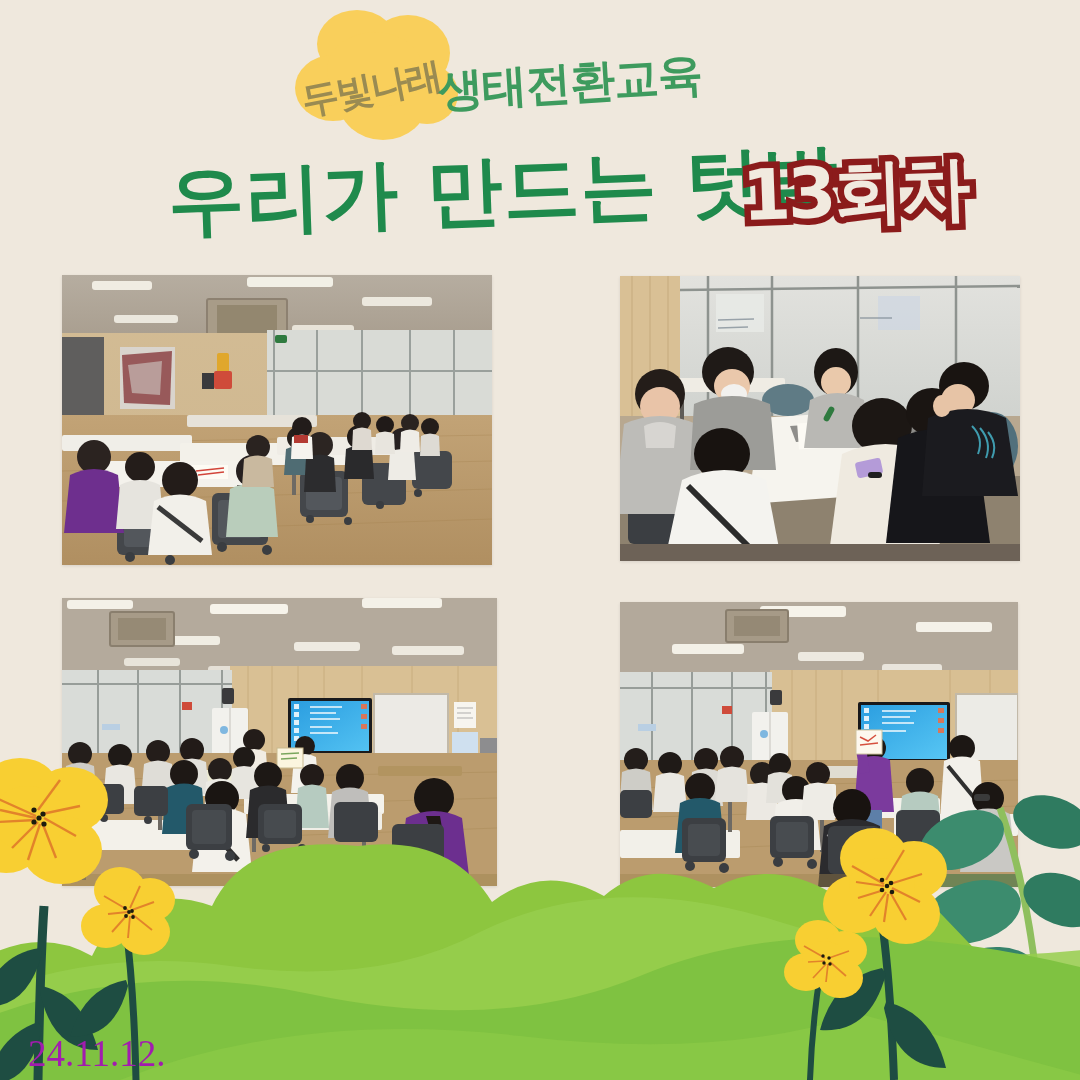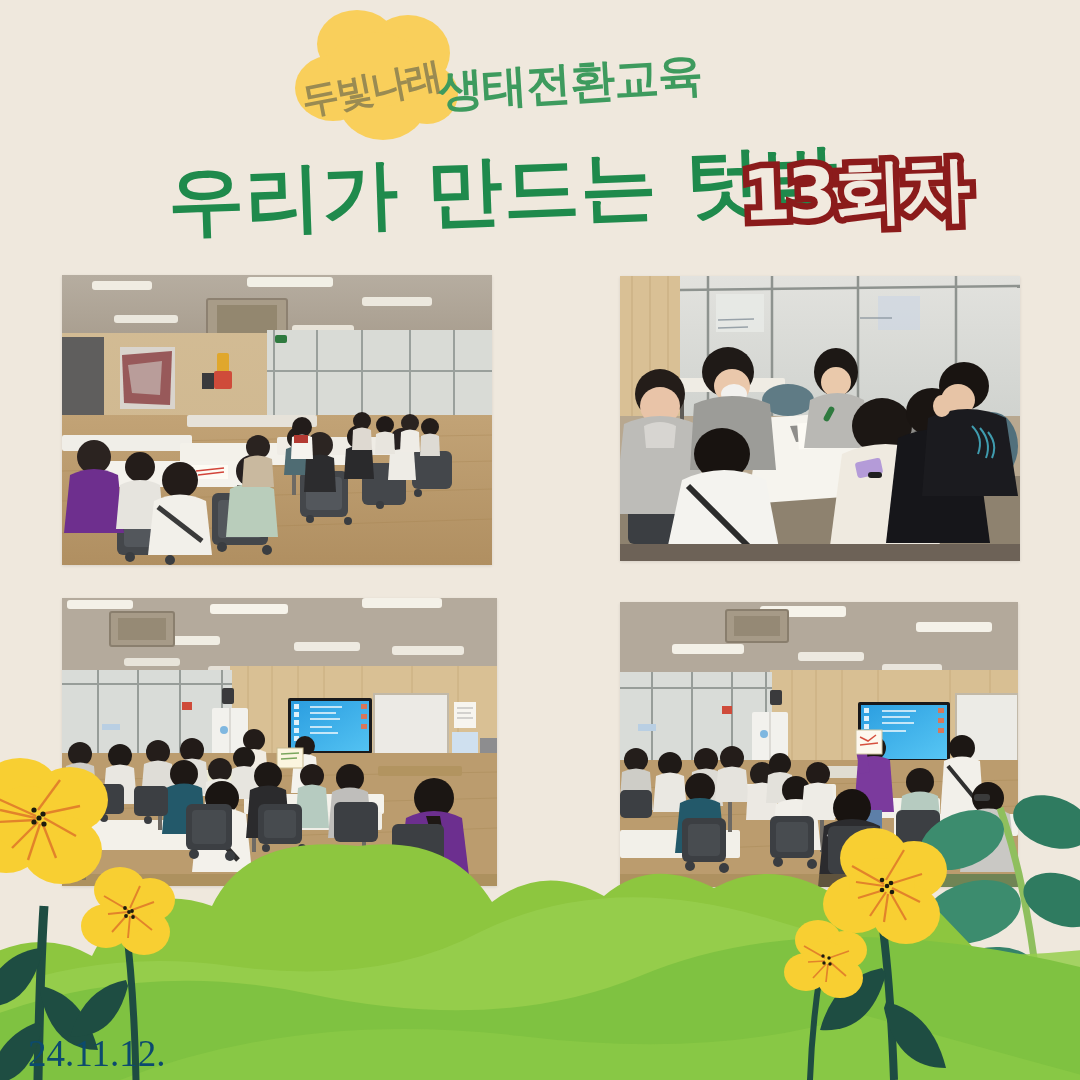--- a/index.html
+++ b/index.html
@@ -133,21 +133,21 @@
   #decor svg { display: block; width: 100%; height: 100%; }
 
   
   #date-label {
     position: absolute;
     left: 28px;
     bottom: 4px;
     font-family: "Liberation Serif", serif;
     font-size: 37px;
     line-height: 44px;
-    color: #0c4a6e;
+    color: #a21caf;
     letter-spacing: 0px;
     white-space: nowrap;
   }
 </style>
 </head>
 <body>
 
 <div id="poster">
 
   <div id="header">

